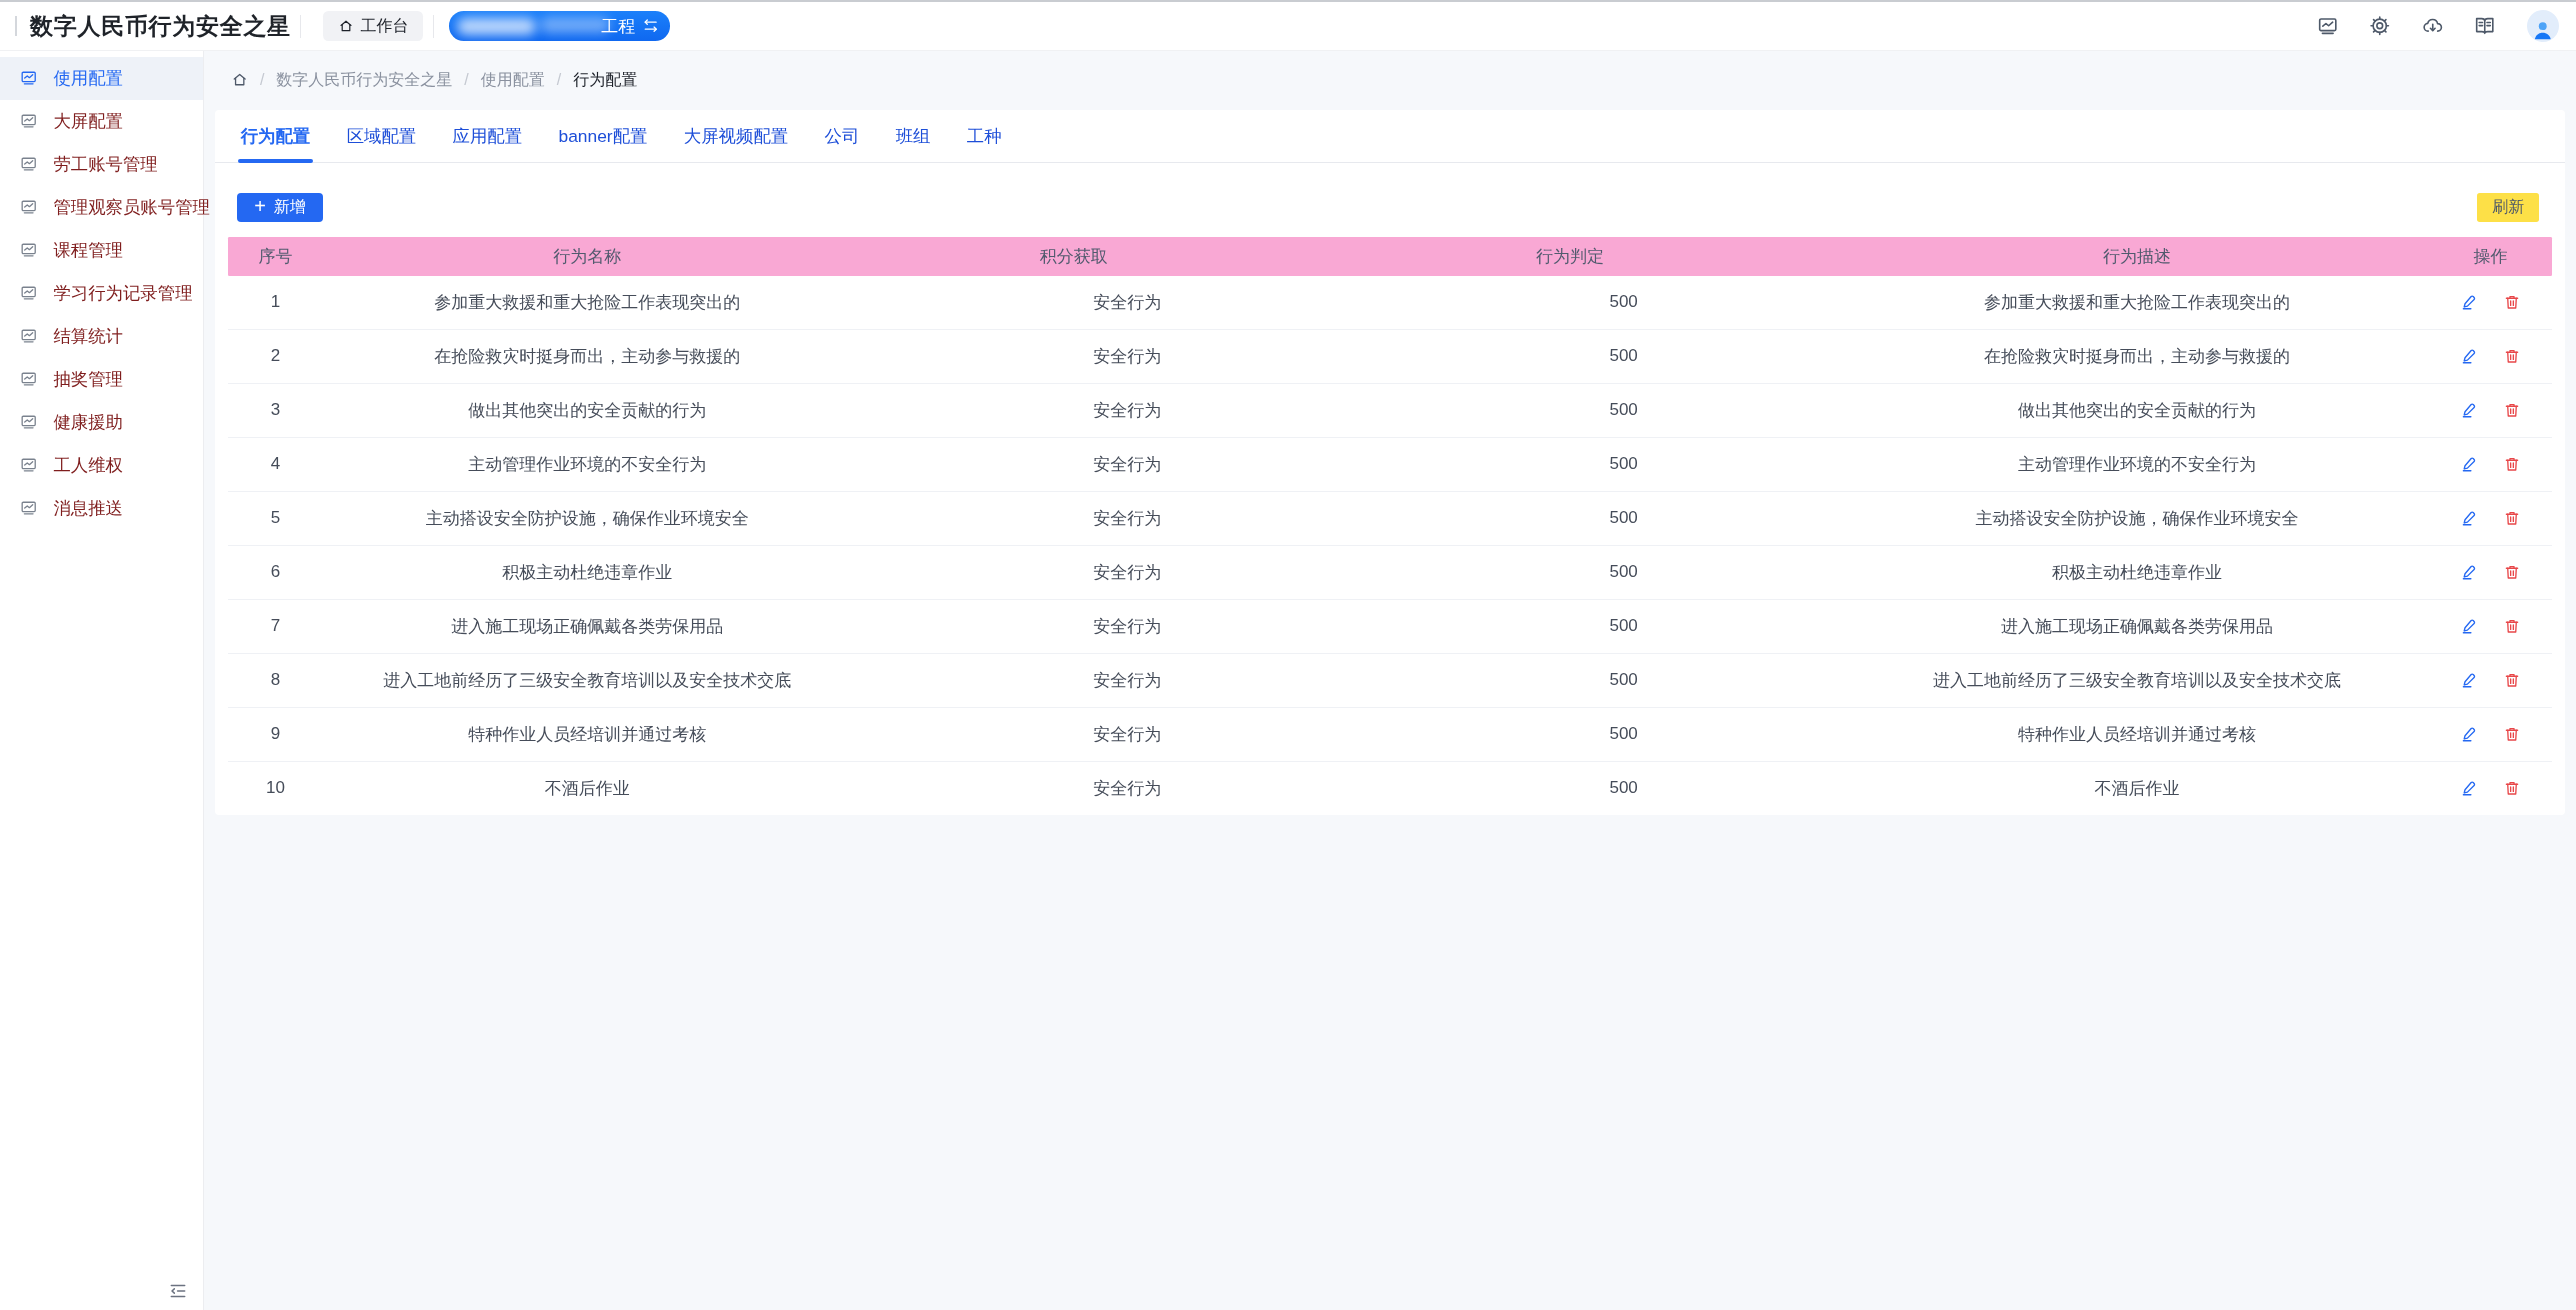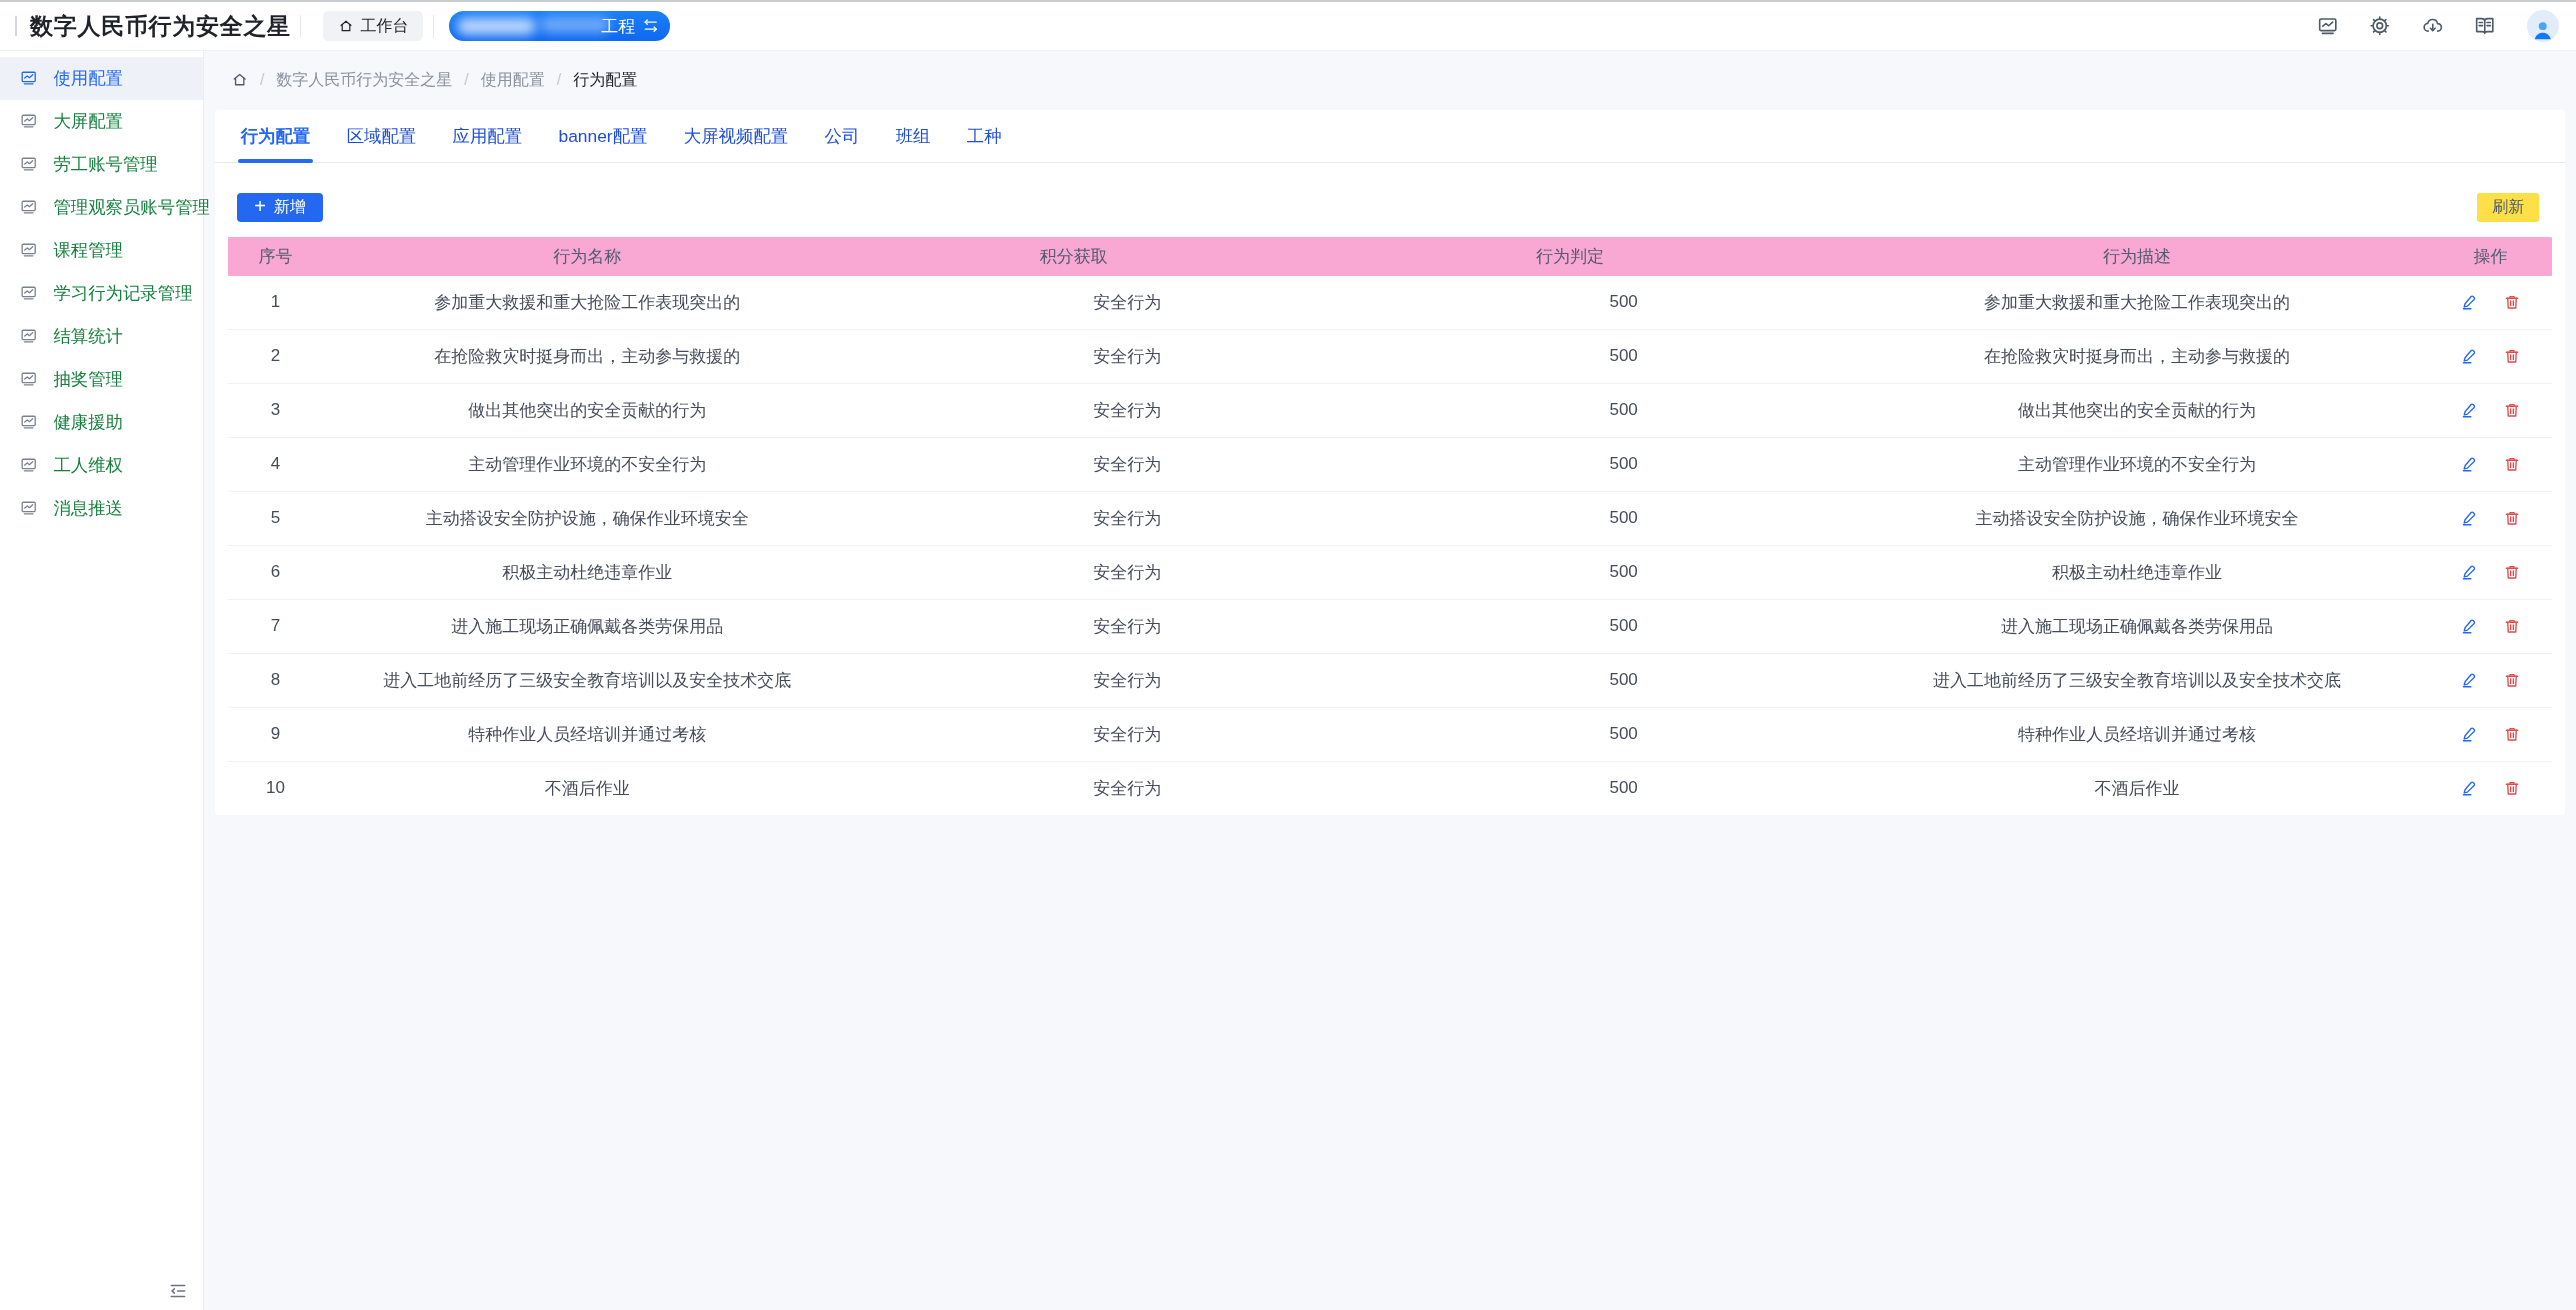--- a/index.html
+++ b/index.html
@@ -37,21 +37,21 @@
   .tb-right{margin-left:auto;display:flex;align-items:center;gap:31px}
   .tb-icon{width:21.5px;height:21.5px;color:#4e5969;cursor:pointer}
   .avatar{
     width:32px;height:32px;border-radius:50%;background:#e2edfb;overflow:hidden;cursor:pointer;
     display:flex;align-items:flex-end;justify-content:center;
   }
   .avatar svg{width:25.5px;height:25.5px}
   
   .sidebar{position:absolute;left:0;top:50px;bottom:0;width:203px;background:#fff;border-right:0.7px solid #ecedf0;z-index:2}
   .side-list{padding-top:6.7px}
-  .side-item{display:flex;align-items:center;height:43px;padding-left:20px;gap:16px;font-size:17.4px;color:#15803d;cursor:pointer;white-space:nowrap}
+  .side-item{display:flex;align-items:center;height:43px;padding-left:20px;gap:16px;font-size:17.4px;color:#7f1d1d;cursor:pointer;white-space:nowrap}
   .side-item .icn{width:17.4px;height:17.4px;color:#7a828e;flex:0 0 auto}
   .side-item.active{background:#eef2f8;color:#2468f2}
   .side-item.active .icn{color:#2468f2}
   .fold{position:absolute;left:168px;bottom:9.4px;width:20px;height:20px;color:#6b7280;cursor:pointer}
   
   .main{position:absolute;left:203px;top:50px;right:0;bottom:0;background:#f6f8fb}
   .breadcrumb{height:60px;display:flex;align-items:center;padding-left:27.5px;gap:12px;font-size:16px;color:#8a919f}
   .bc-home{width:17.4px;height:17.4px;color:#4e5969;cursor:pointer}
   .sep{color:#c5c9d1}
   .crumb{cursor:pointer;white-space:nowrap}

